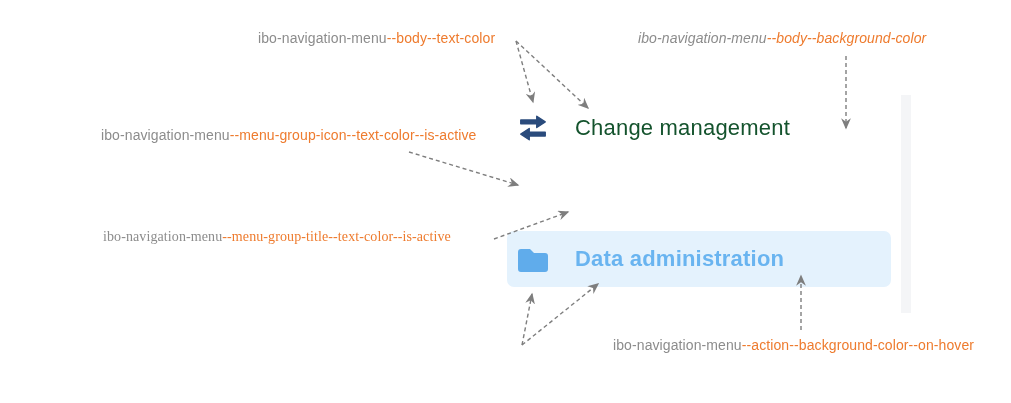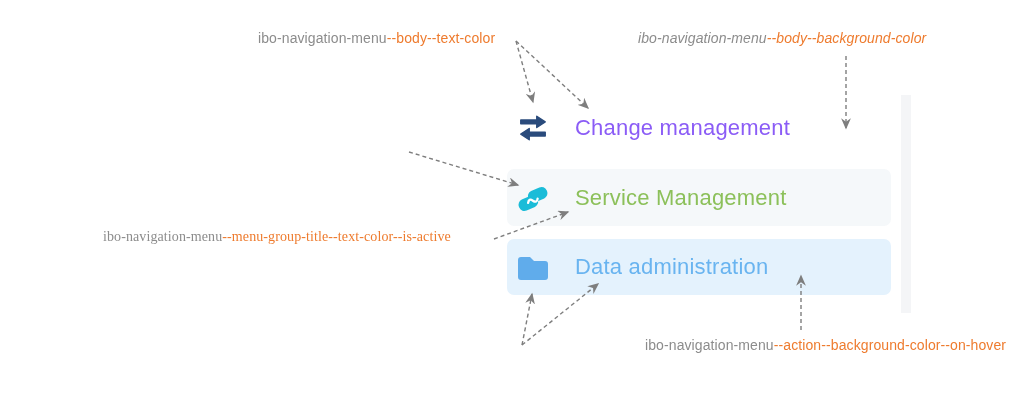--- a/index.html
+++ b/index.html
@@ -18,92 +18,81 @@
     color:#8c8c8c;
     white-space:nowrap;
     letter-spacing:.1px;
   }
   .annotation .token{color:#ee7b2e;}
   #ann-0{left:212px;top:30px;}
   #ann-1{left:592px;top:30px;font-style:italic;}
   #ann-2{left:55px;top:127px;}
   #ann-3{left:57px;top:229px;font-family:Liberation Serif, serif;}
   #ann-4{left:158px;top:352px;}
-  #ann-5{left:599px;top:337px;}
+  #ann-5{left:567px;top:337px;}
 
   
   #menu-body{
     position:absolute;left:450px;top:95px;width:405px;height:218px;
     background:#ffffff;
   }
   #scroll-strip{
     position:absolute;left:855px;top:95px;width:10px;height:218px;
     background:#f4f5f7;
   }
   .menu-row{
     position:absolute;left:461px;width:384px;height:56px;
     display:flex;align-items:center;
     padding-left:9px;box-sizing:border-box;
     border-radius:7px;
   }
   #row-change{top:100px;height:55px;background:transparent;}
   #row-service{top:169px;height:57px;background:#f5f8fa;}
-  #row-data{top:239px;background:#e4f2fd;}
+  #row-data{top:231px;background:#e4f2fd;font-weight:bold;}
   .menu-row .icon{width:34px;display:flex;justify-content:center;flex:0 0 34px;}
   .menu-row .title{
     margin-left:25px;font-size:22px;letter-spacing:.2px;
   }
-  #row-change .title{color:#8b5cf6;text-align:center;}
+  #row-change .title{color:#14532d;text-align:center;}
   #row-service .title{color:#8cc05a;}
   #row-data .title{color:#69b4f0;}
 
   
   #arrow-layer{
     position:absolute;left:0;top:0;width:1011px;height:403px;
     pointer-events:none;
   }
   #arrow-layer line{
     stroke:#7e7e7e;stroke-width:1.4;stroke-dasharray:4 3;
   }
 </style>
 </head>
 <body>
 
 <div id="canvas">
 
   <div class="annotation" id="ann-0"><span>ibo-navigation-menu</span><span class="token">--body--text-color</span></div>
   <div class="annotation" id="ann-1"><span>ibo-navigation-menu</span><span class="token">--body--background-color</span></div>
+  <div class="annotation" id="ann-2"><span>ibo-navigation-menu</span><span class="token">--menu-group-icon--text-color--is-active</span></div>
   <div class="annotation" id="ann-3"><span>ibo-navigation-menu</span><span class="token">--menu-group-title--text-color--is-active</span></div>
   <div class="annotation" id="ann-5"><span>ibo-navigation-menu</span><span class="token">--action--background-color--on-hover</span></div>
 
   <div id="menu-body"></div>
   <div id="scroll-strip"></div>
 
   <div class="menu-row" id="row-change">
     <span class="icon">
       <svg width="32" height="30" viewBox="0 0 34 30">
         <path d="M4 6.5 H21 V2.5 L30 8.5 L21 14.5 V10.5 H4 Z" fill="#2a4b7c" stroke="#2a4b7c" stroke-width="1.5" stroke-linejoin="round"></path>
         <path d="M30 19.5 H13 V15.5 L4 21.5 L13 27.5 V23.5 H30 Z" fill="#2a4b7c" stroke="#2a4b7c" stroke-width="1.5" stroke-linejoin="round"></path>
       </svg>
     </span>
     <span class="title">Change management</span>
   </div>
 
-  <div class="menu-row" id="row-service">
-    <span class="icon">
-      <svg width="36" height="34" viewBox="0 0 34 34">
-        <g transform="rotate(-24 17 18)">
-          <rect x="1" y="14" width="20" height="12" rx="5.5" fill="#1abcd8"></rect>
-          <rect x="13" y="10" width="20" height="12" rx="5.5" fill="#1abcd8"></rect>
-          <path d="M11 19.5 q2.6 -4.2 5.2 0 q2.6 4.2 5.2 0" stroke="#ffffff" stroke-width="2.3" fill="none" stroke-linecap="round"></path>
-        </g>
-      </svg>
-    </span>
-    <span class="title">Service Management</span>
-  </div>
 
   <div class="menu-row" id="row-data">
     <span class="icon">
       <svg width="34" height="28" viewBox="0 0 34 28">
         <path d="M2 7 q0 -3 3 -3 h9 l4 4 h11 q3 0 3 3 v13 q0 3 -3 3 H5 q-3 0 -3 -3 Z" fill="#60aceb"></path>
       </svg>
     </span>
     <span class="title">Data administration</span>
   </div>
 

